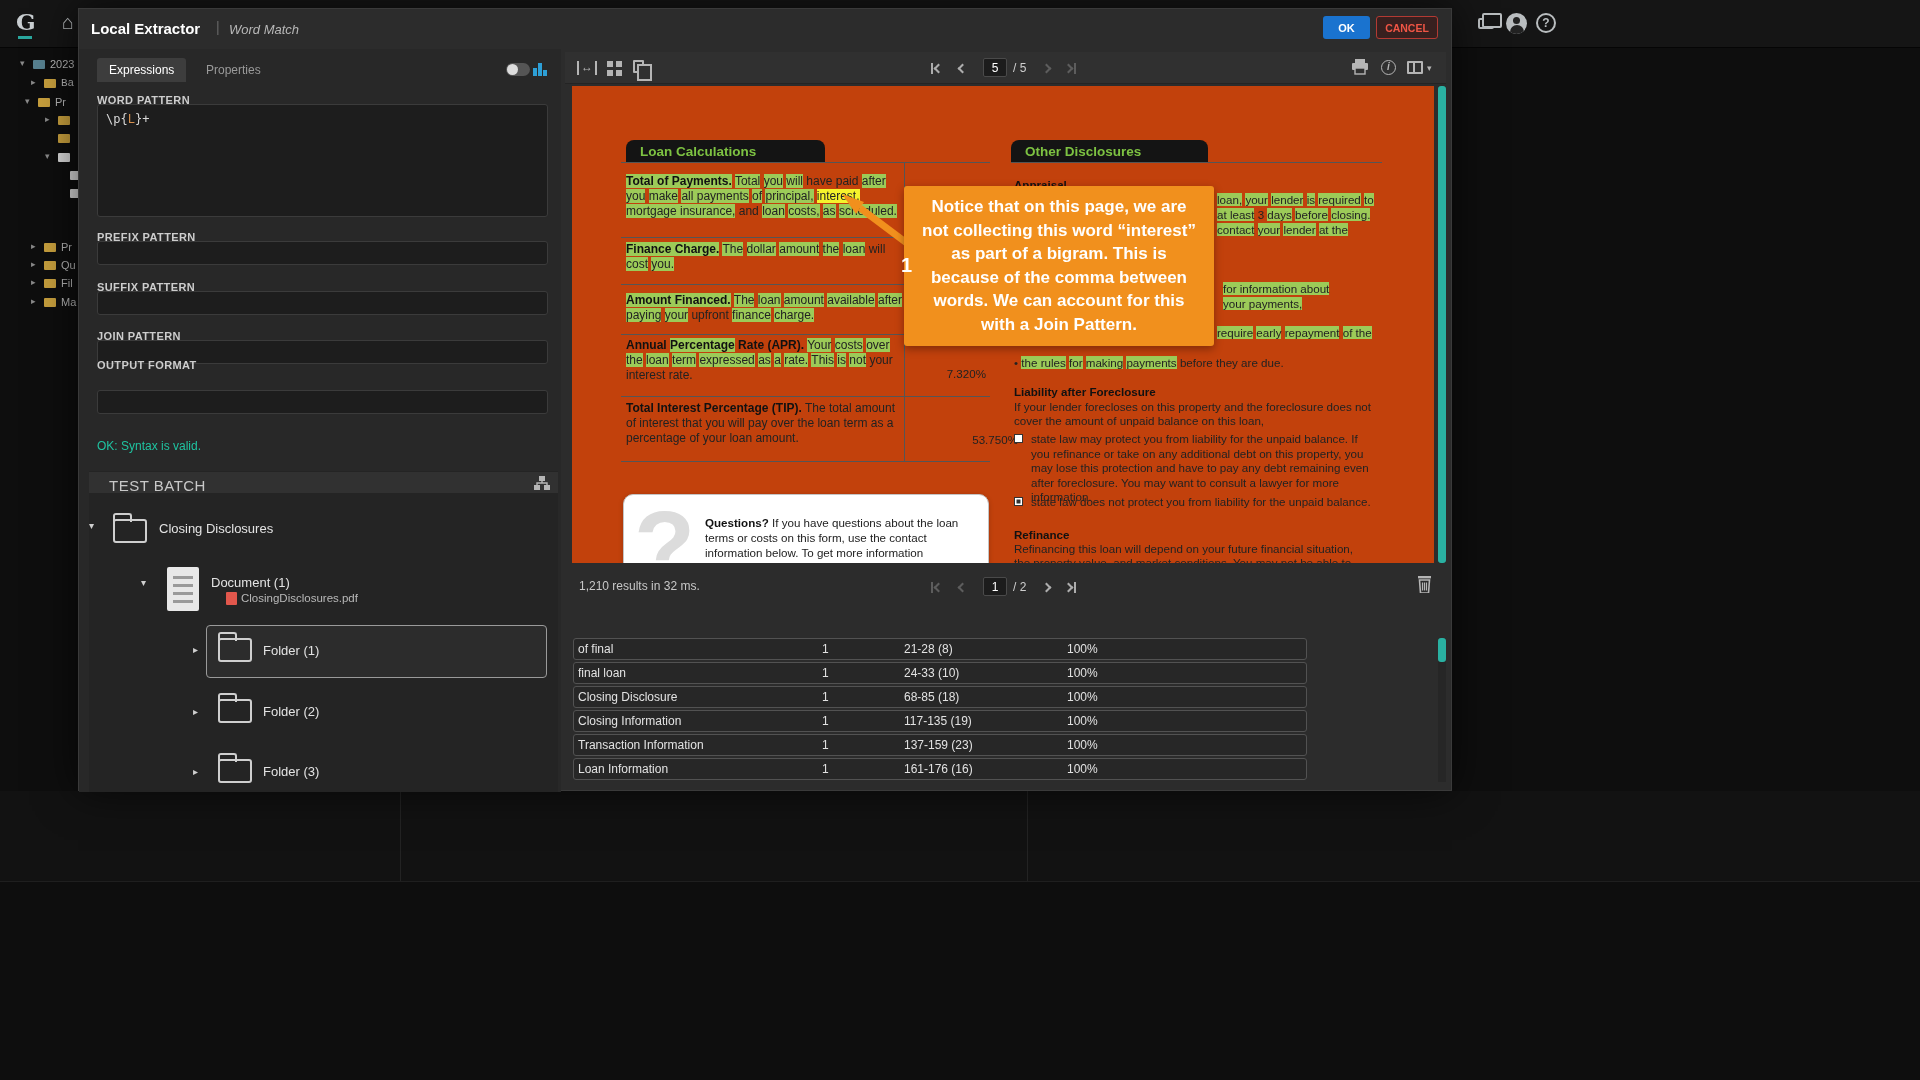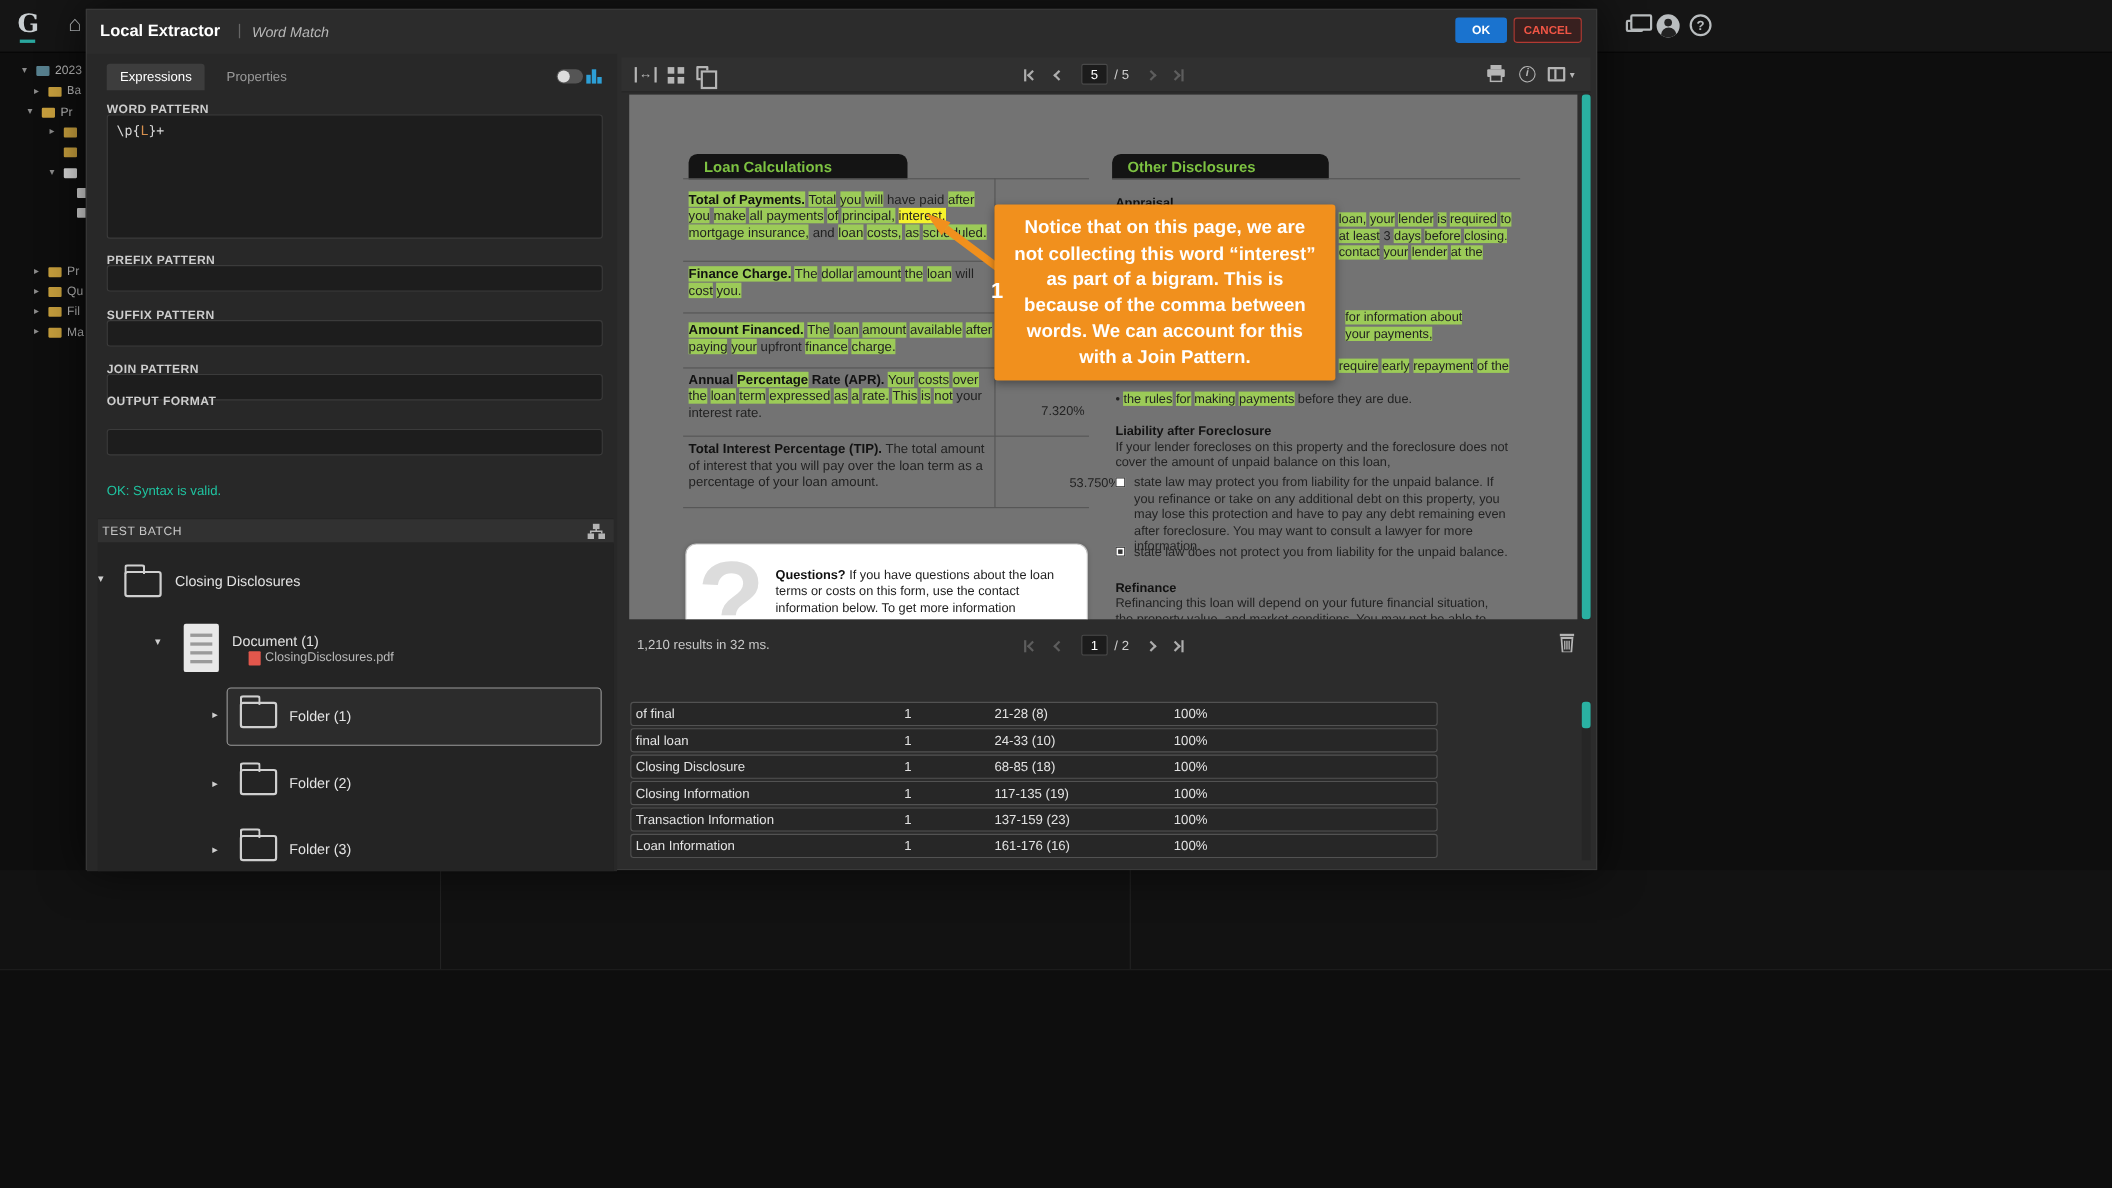--- a/index.html
+++ b/index.html
@@ -45,21 +45,21 @@
 .lpanel{position:absolute;left:0;top:40px;width:482px;height:743px;background:#282828}
 .tab{position:absolute;top:49px;height:24px;padding:5px 12px;font-size:12px;color:#9a9a9a;border-radius:3px 3px 0 0;cursor:pointer}
 .tab.active{background:#3d3d3d;color:#fff}
 .toggle{position:absolute;left:427px;top:54px;width:24px;height:13px;border-radius:7px;background:#555}
 .toggle::after{content:"";position:absolute;left:1px;top:1px;width:11px;height:11px;border-radius:50%;background:#ddd}
 .flabel{position:absolute;left:18px;font-size:11px;font-weight:700;letter-spacing:.4px;color:#cdcdcd}
 .pinput{position:absolute;left:18px;width:451px;height:24px;background:#1d1d1d;border:1px solid #3b3b3b;border-radius:3px}
 .wordbox{position:absolute;left:18px;top:95px;width:451px;height:113px;background:#1d1d1d;border:1px solid #3b3b3b;border-radius:3px;font-family:"DejaVu Sans Mono",monospace;font-size:12px;padding:7px 8px}
 .status{position:absolute;left:18px;top:430px;font-size:12px;color:#1fc3a0}
 .tb-bar{position:absolute;left:10px;top:462px;width:469px;height:23px;background:#313131;border-top:1px solid #242424;border-bottom:1px solid #242424}
-.tb-lb{position:absolute;left:4px;top:5px;font-size:11px;letter-spacing:.5px;color:#c8c8c8}
+.tb-lb{position:absolute;left:20px;top:5px;font-size:15px;letter-spacing:.5px;color:#c8c8c8}
 .tb-area{position:absolute;left:10px;top:485px;width:469px;height:298px;background:#242424}
 
 
 .exp{position:absolute;font-size:10px;color:#cfcfcf;cursor:pointer}
 .fold{position:absolute;width:34px;height:24px;border:2px solid #cfcfcf;border-radius:3px}
 .fold::before{content:"";position:absolute;top:-8px;left:-2px;width:15px;height:7px;border:2px solid #cfcfcf;border-bottom:none;border-radius:3px 3px 0 0}
 .docic{position:absolute;width:32px;height:44px;background:#e8e8e8;border-radius:2px}
 .docic::before{content:"";position:absolute;left:6px;right:6px;top:9px;height:3px;background:#9a9a9a;box-shadow:0 8px 0 #9a9a9a,0 16px 0 #9a9a9a,0 24px 0 #9a9a9a}
 .node-lb{position:absolute;font-size:13px;color:#e3e3e3;white-space:nowrap}
 .file-lb{position:absolute;font-size:11.5px;color:#b9b9b9;white-space:nowrap}
@@ -80,21 +80,21 @@
 .dim .chev{border-color:#5d5d5d}
 .dim .navbar{background:#5d5d5d}
 .pagebox{position:absolute;width:24px;height:19px;background:#1c1c1c;border:1px solid #4a4a4a;border-radius:2px;color:#fff;font-size:12px;text-align:center;line-height:18px}
 .pagetotal{position:absolute;font-size:12px;color:#cfcfcf}
 .ico-info{position:absolute;width:15px;height:15px;border:1.5px solid #b5b5b5;border-radius:50%;color:#b5b5b5;font-size:10px;font-weight:700;font-style:italic;text-align:center;line-height:12px}
 .ico-layout{position:absolute;width:16px;height:13px;border:2px solid #b5b5b5;border-radius:1px}
 .ico-layout::after{content:"";position:absolute;left:4px;top:0;width:2px;height:9px;background:#b5b5b5}
 .caret{position:absolute;font-size:9px;color:#b5b5b5}
 
 
-.docpage{position:absolute;left:493px;top:77px;width:862px;height:477px;background:#737373;color:#222;overflow:hidden}
+.docpage{position:absolute;left:493px;top:77px;width:862px;height:477px;background:#c2410c;color:#222;overflow:hidden}
 .sechead{position:absolute;height:23px;background:#141414;color:#7dc242;font-size:13.5px;font-weight:700;padding:4px 0 0 14px;border-radius:8px 8px 0 0}
 .hl{position:absolute;height:1px;background:#555}
 .vl{position:absolute;width:1px;background:#555}
 .loan-row{position:absolute;left:54px;width:276px;font-size:12px;line-height:14.8px;color:#222}
 .loan-value{position:absolute;left:334px;width:80px;text-align:right;font-size:11.6px;color:#222}
 .tk-b{font-weight:700;color:#111}
 .tk-bg{font-weight:700;color:#111;background:#9ccb58}
 .tk-g{background:#9ccb58}
 .tk-y{background:#f5f32c}
 .doc-rline{position:absolute;font-size:11.6px;line-height:14.6px;white-space:nowrap;color:#222}

